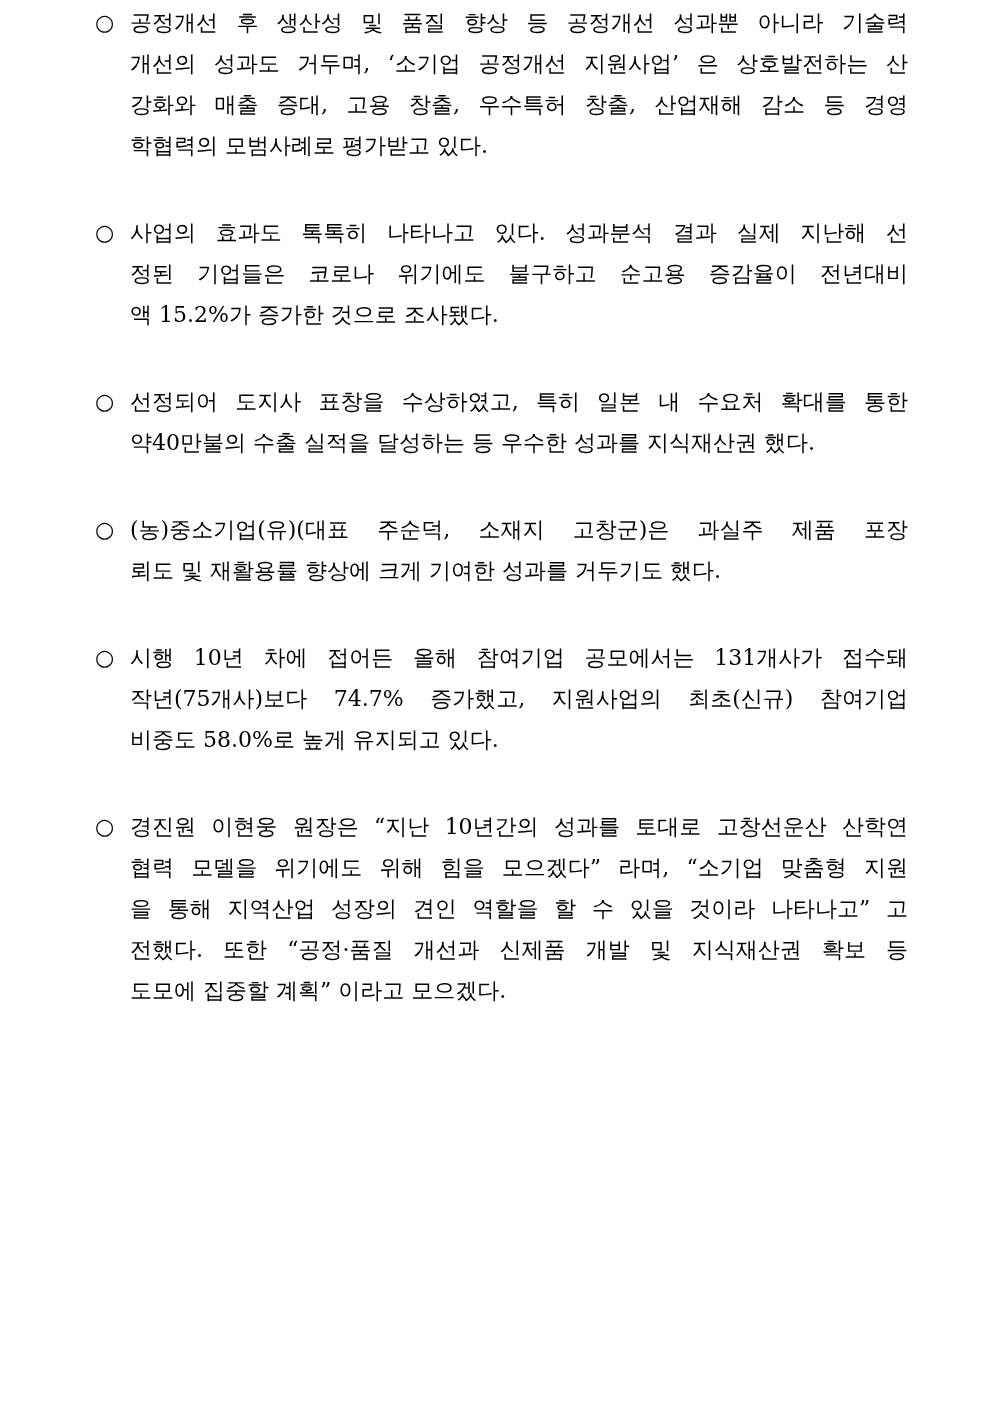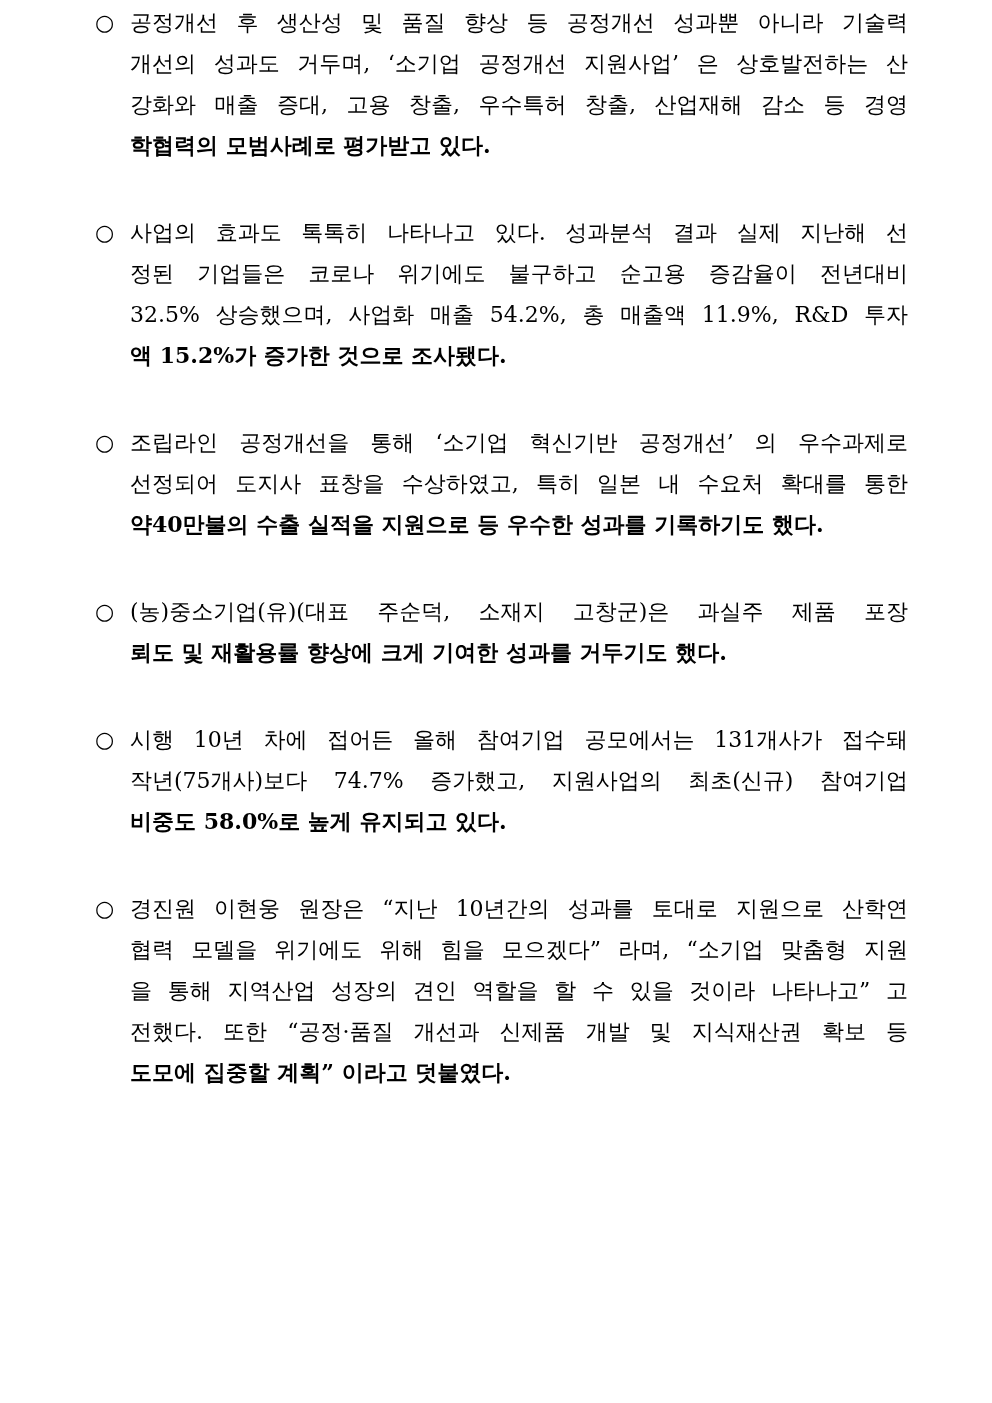--- a/index.html
+++ b/index.html
@@ -25,21 +25,21 @@
   .lines { flex: 1; min-width: 0; }
   .line {
     line-height: 41px;
     height: 41px;
     overflow: hidden;
     white-space: normal;
     word-break: keep-all;
     text-align: justify;
     text-align-last: justify;
   }
-  .line.last { text-align: right; text-align-last: left; font-weight: bold; }
+  .line.last { text-align: right; text-align-last: left; }
 </style>
 </head>
 <body>
 
 <div class="page">
 
   <div class="para">
     <span class="bullet">○</span>
     <div class="lines">
       <div class="line">공정개선 후 생산성 및 품질 향상 등 공정개선 성과뿐 아니라 기술력</div>
@@ -47,31 +47,29 @@
       <div class="line">강화와 매출 증대, 고용 창출, 우수특허 창출, 산업재해 감소 등 경영</div>
       <div class="line last">학협력의 모범사례로 평가받고 있다.</div>
     </div>
   </div>
 
   <div class="para">
     <span class="bullet">○</span>
     <div class="lines">
       <div class="line">사업의 효과도 톡톡히 나타나고 있다. 성과분석 결과 실제 지난해 선</div>
       <div class="line">정된 기업들은 코로나 위기에도 불구하고 순고용 증감율이 전년대비</div>
-      <div class="line">32.5% 상승했으며, 사업화 매출 54.2%, 총 매출액 11.9%, R&amp;D 투자</div>
       <div class="line last">액 15.2%가 증가한 것으로 조사됐다.</div>
     </div>
   </div>
 
   <div class="para">
     <span class="bullet">○</span>
     <div class="lines">
-      <div class="line">조립라인 공정개선을 통해 ‘소기업 혁신기반 공정개선’ 의 우수과제로</div>
       <div class="line">선정되어 도지사 표창을 수상하였고, 특히 일본 내 수요처 확대를 통한</div>
-      <div class="line last">약40만불의 수출 실적을 지원으로 등 우수한 성과를 기록하기도 했다.</div>
+      <div class="line last">약40만불의 수출 실적을 달성하는 등 우수한 성과를 지식재산권 했다.</div>
     </div>
   </div>
 
   <div class="para">
     <span class="bullet">○</span>
     <div class="lines">
       <div class="line">(농)중소기업(유)(대표 주순덕, 소재지 고창군)은 과실주 제품 포장</div>
       <div class="line last">뢰도 및 재활용률 향상에 크게 기여한 성과를 거두기도 했다.</div>
     </div>
   </div>
@@ -81,21 +79,21 @@
     <div class="lines">
       <div class="line">시행 10년 차에 접어든 올해 참여기업 공모에서는 131개사가 접수돼</div>
       <div class="line">작년(75개사)보다 74.7% 증가했고, 지원사업의 최초(신규) 참여기업</div>
       <div class="line last">비중도 58.0%로 높게 유지되고 있다.</div>
     </div>
   </div>
 
   <div class="para">
     <span class="bullet">○</span>
     <div class="lines">
-      <div class="line">경진원 이현웅 원장은 “지난 10년간의 성과를 토대로 지원으로 산학연</div>
+      <div class="line">경진원 이현웅 원장은 “지난 10년간의 성과를 토대로 고창선운산 산학연</div>
       <div class="line">협력 모델을 위기에도 위해 힘을 모으겠다” 라며, “소기업 맞춤형 지원</div>
       <div class="line">을 통해 지역산업 성장의 견인 역할을 할 수 있을 것이라 나타나고” 고</div>
       <div class="line">전했다. 또한 “공정·품질 개선과 신제품 개발 및 지식재산권 확보 등</div>
-      <div class="line last">도모에 집중할 계획” 이라고 덧붙였다.</div>
+      <div class="line last">도모에 집중할 계획” 이라고 모으겠다.</div>
     </div>
   </div>
 
 </div>
 
 </body></html>

